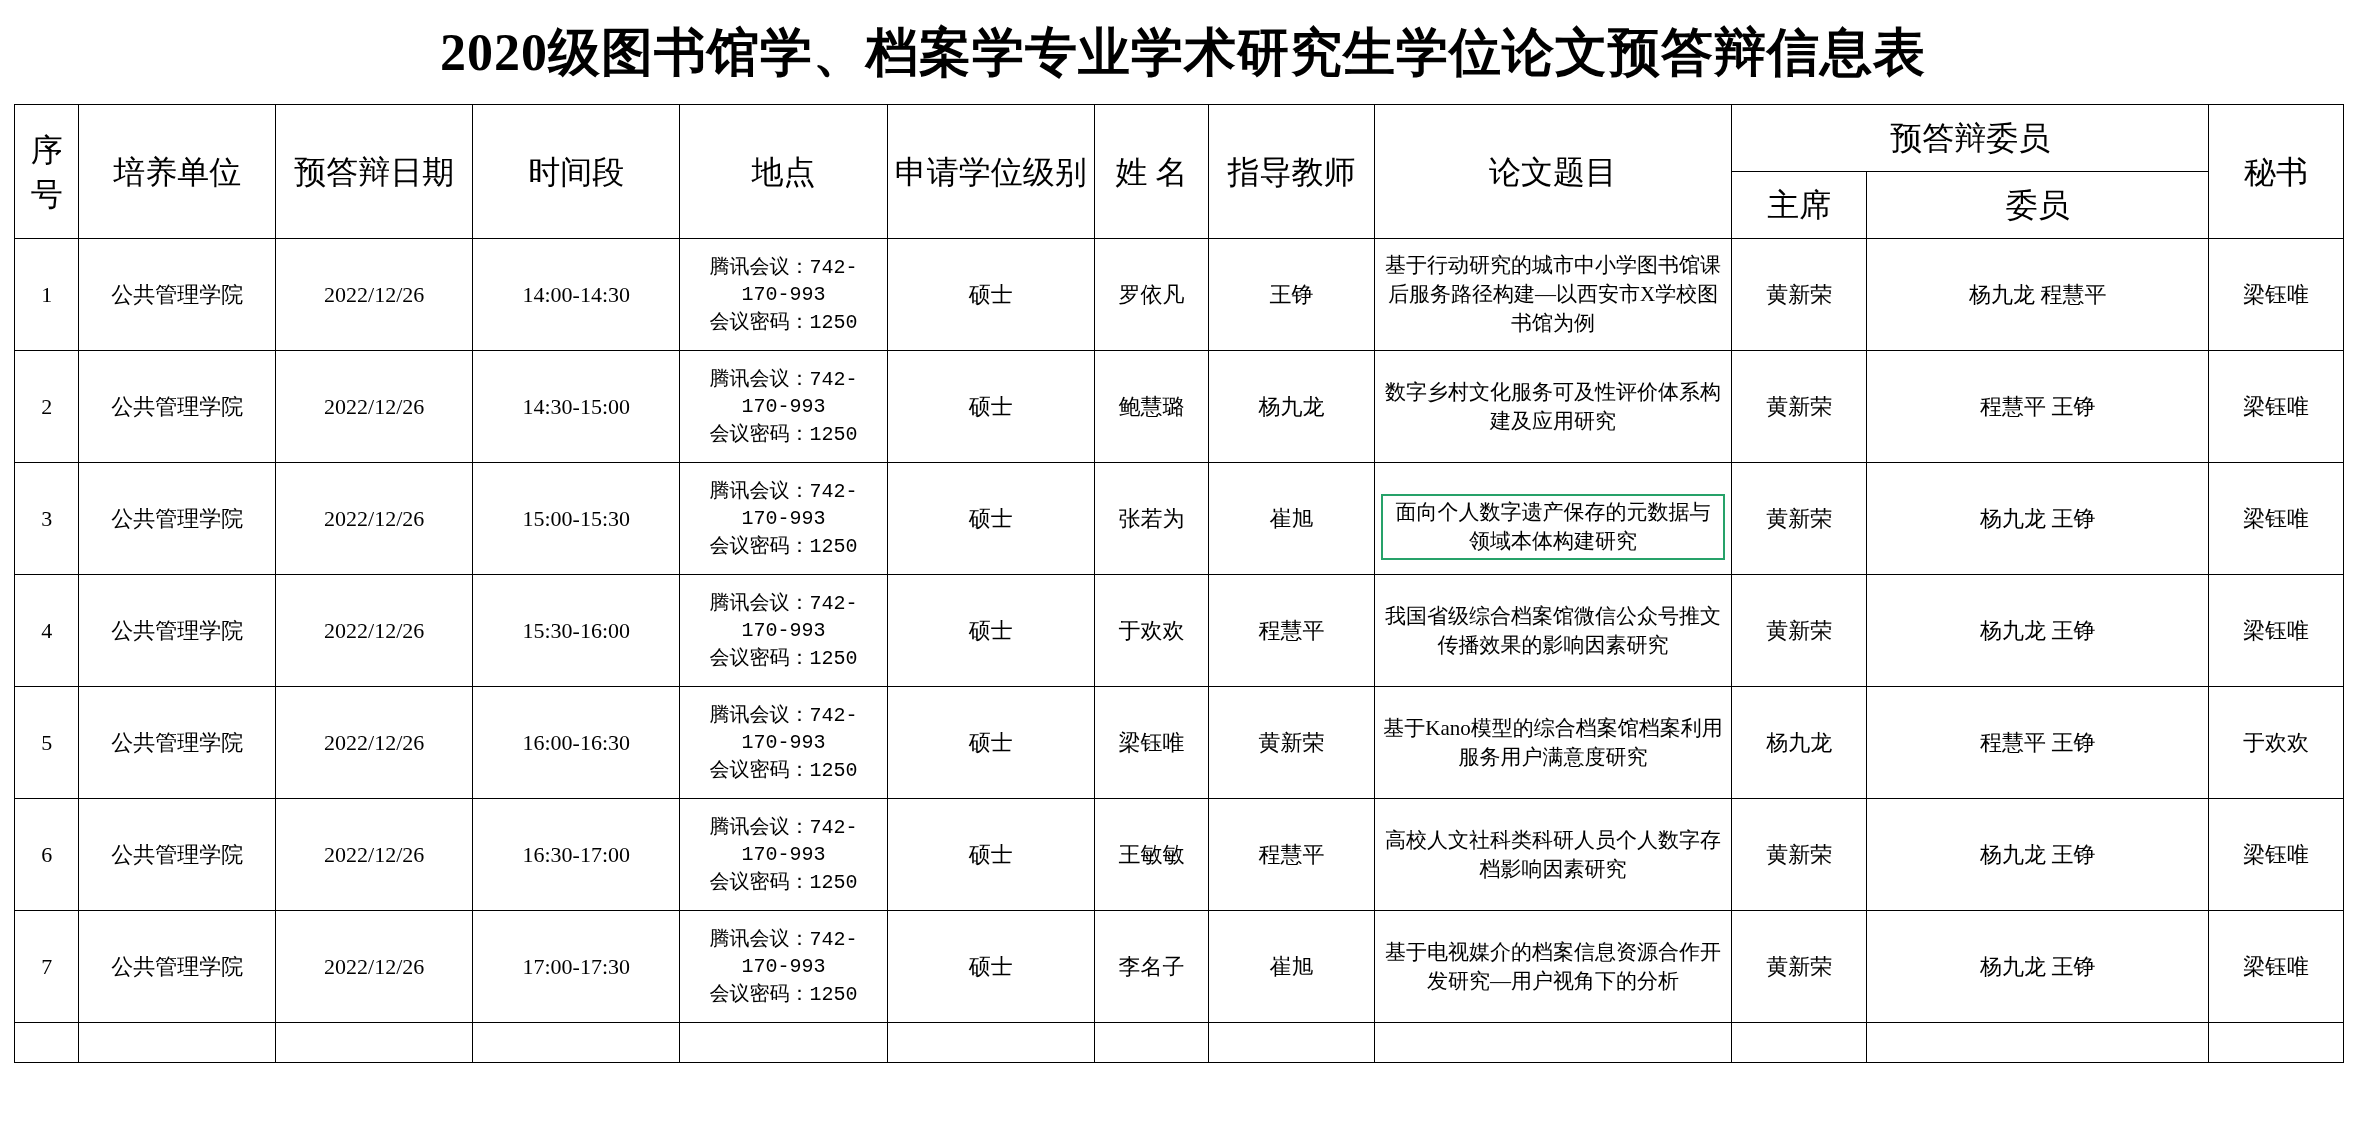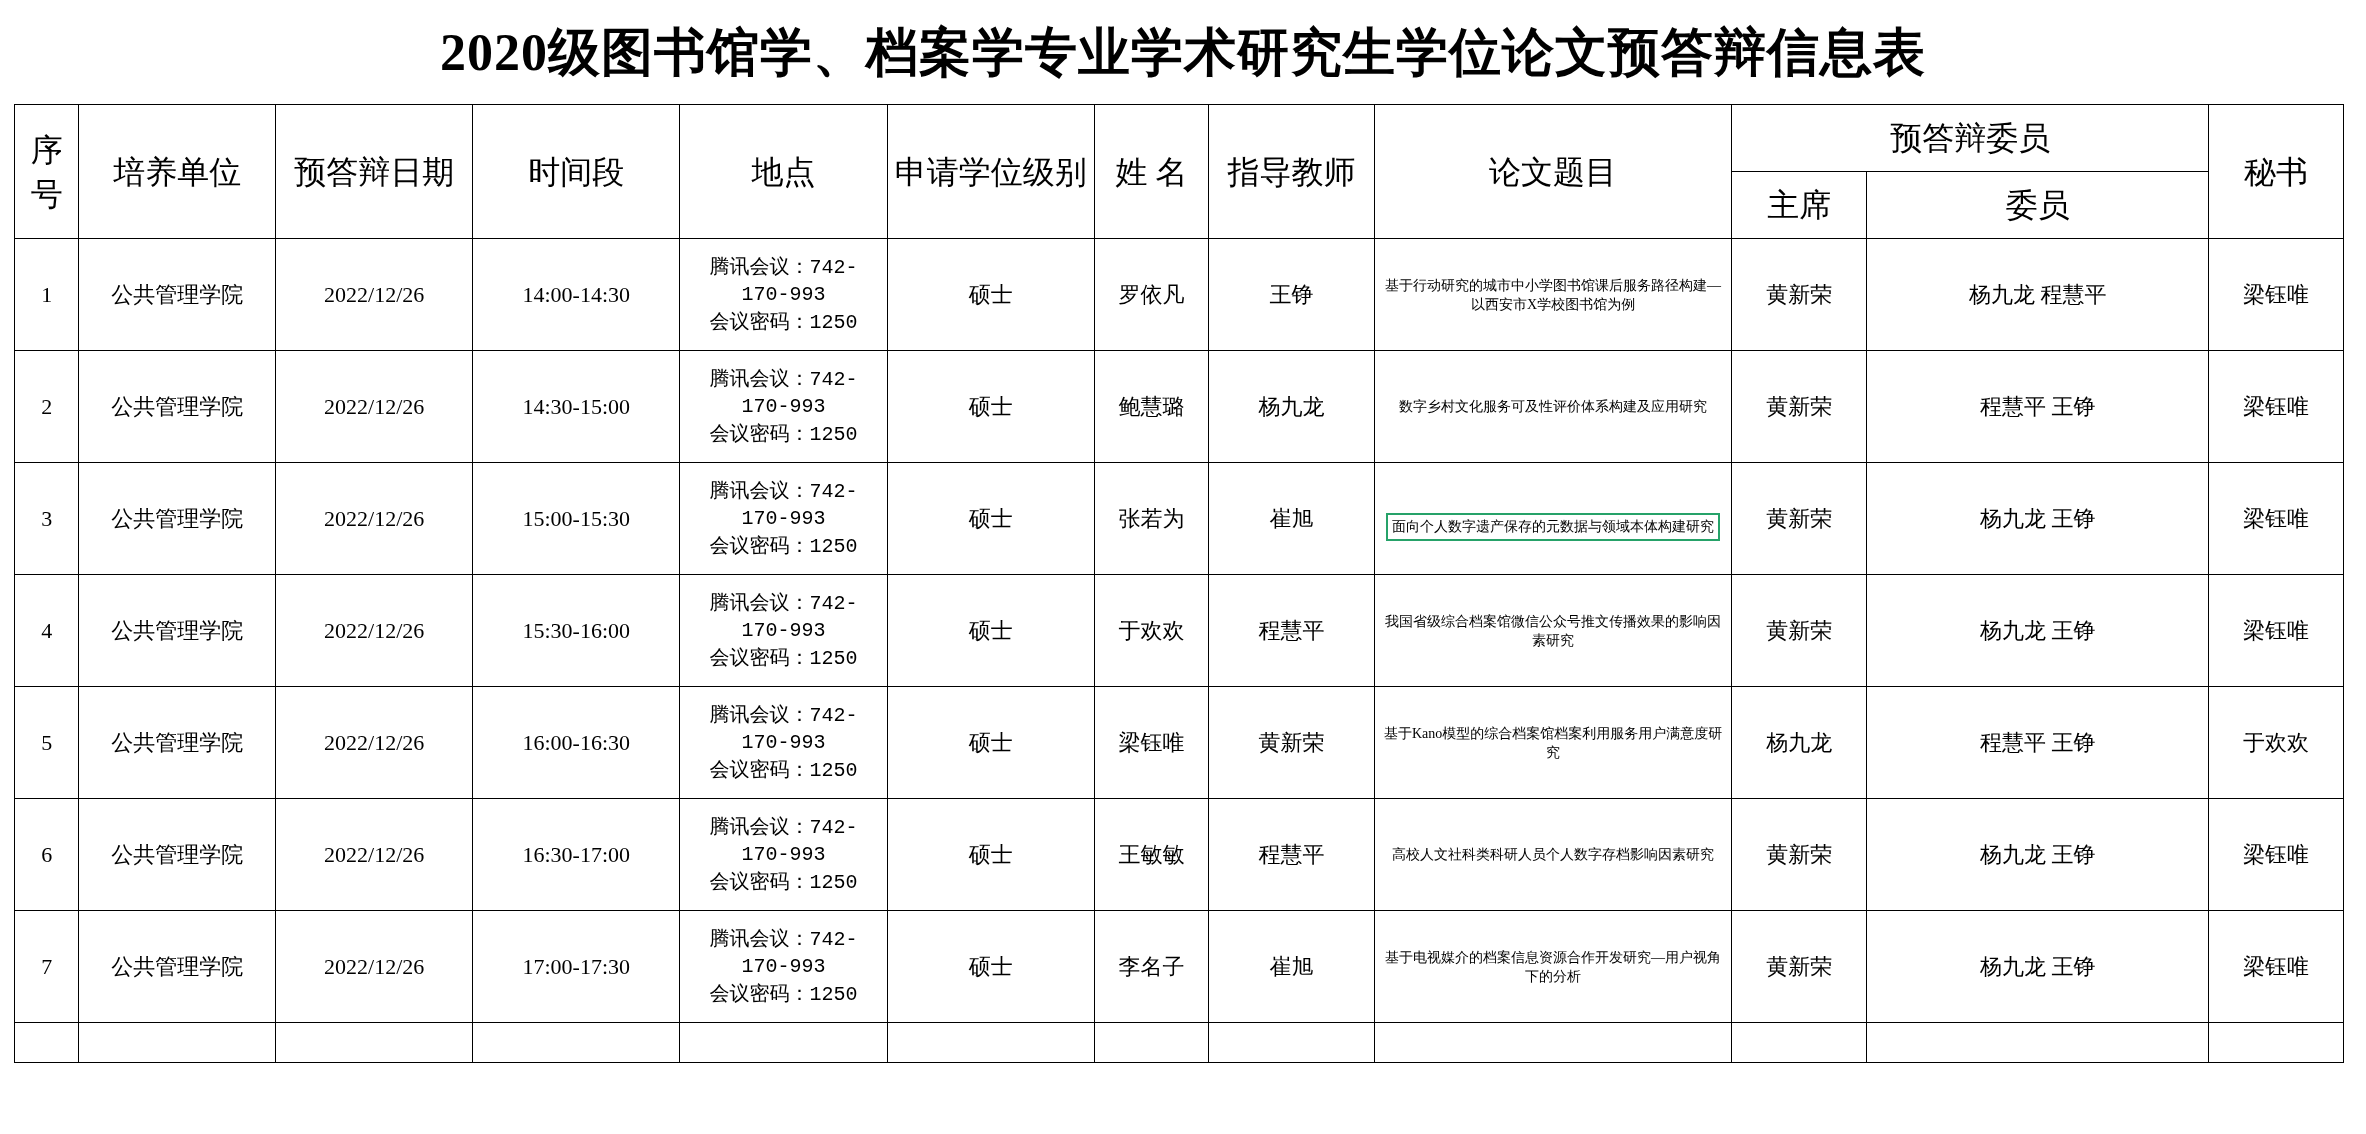--- a/index.html
+++ b/index.html
@@ -55,21 +55,21 @@
     height: 116px;
   }
   td.cell-seq { width: 62px; }
   td.cell-unit { width: 190px; }
   td.cell-date { width: 190px; }
   td.cell-time { width: 200px; }
   td.cell-place { width: 200px; font-size: 20px; line-height: 1.45; }
   td.cell-degree-lvl { width: 200px; margin-top: 32px; }
   td.cell-name { width: 110px; }
   td.cell-teacher { width: 160px; margin-left: 8px; }
-  td.cell-topic { width: 345px; font-size: 14px; line-height: 1.42; }
+  td.cell-topic { width: 345px; font-size: 21px; line-height: 1.42; }
   td.cell-chair { width: 130px; }
   td.cell-members { width: 330px; }
   td.cell-secretary { width: 130px; }
   .place-lines {
     display: block;
     white-space: pre-line;
     font-family: Liberation Mono, monospace;
   }
   .topic-box {
     display: inline-block;

